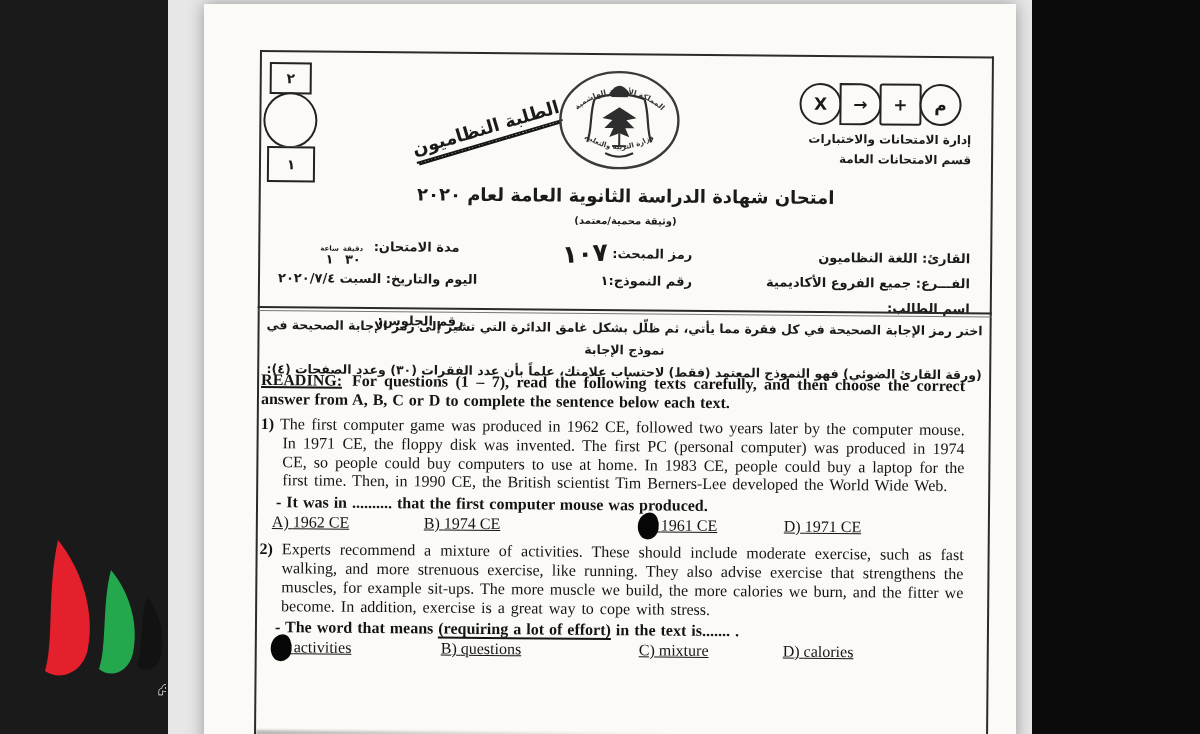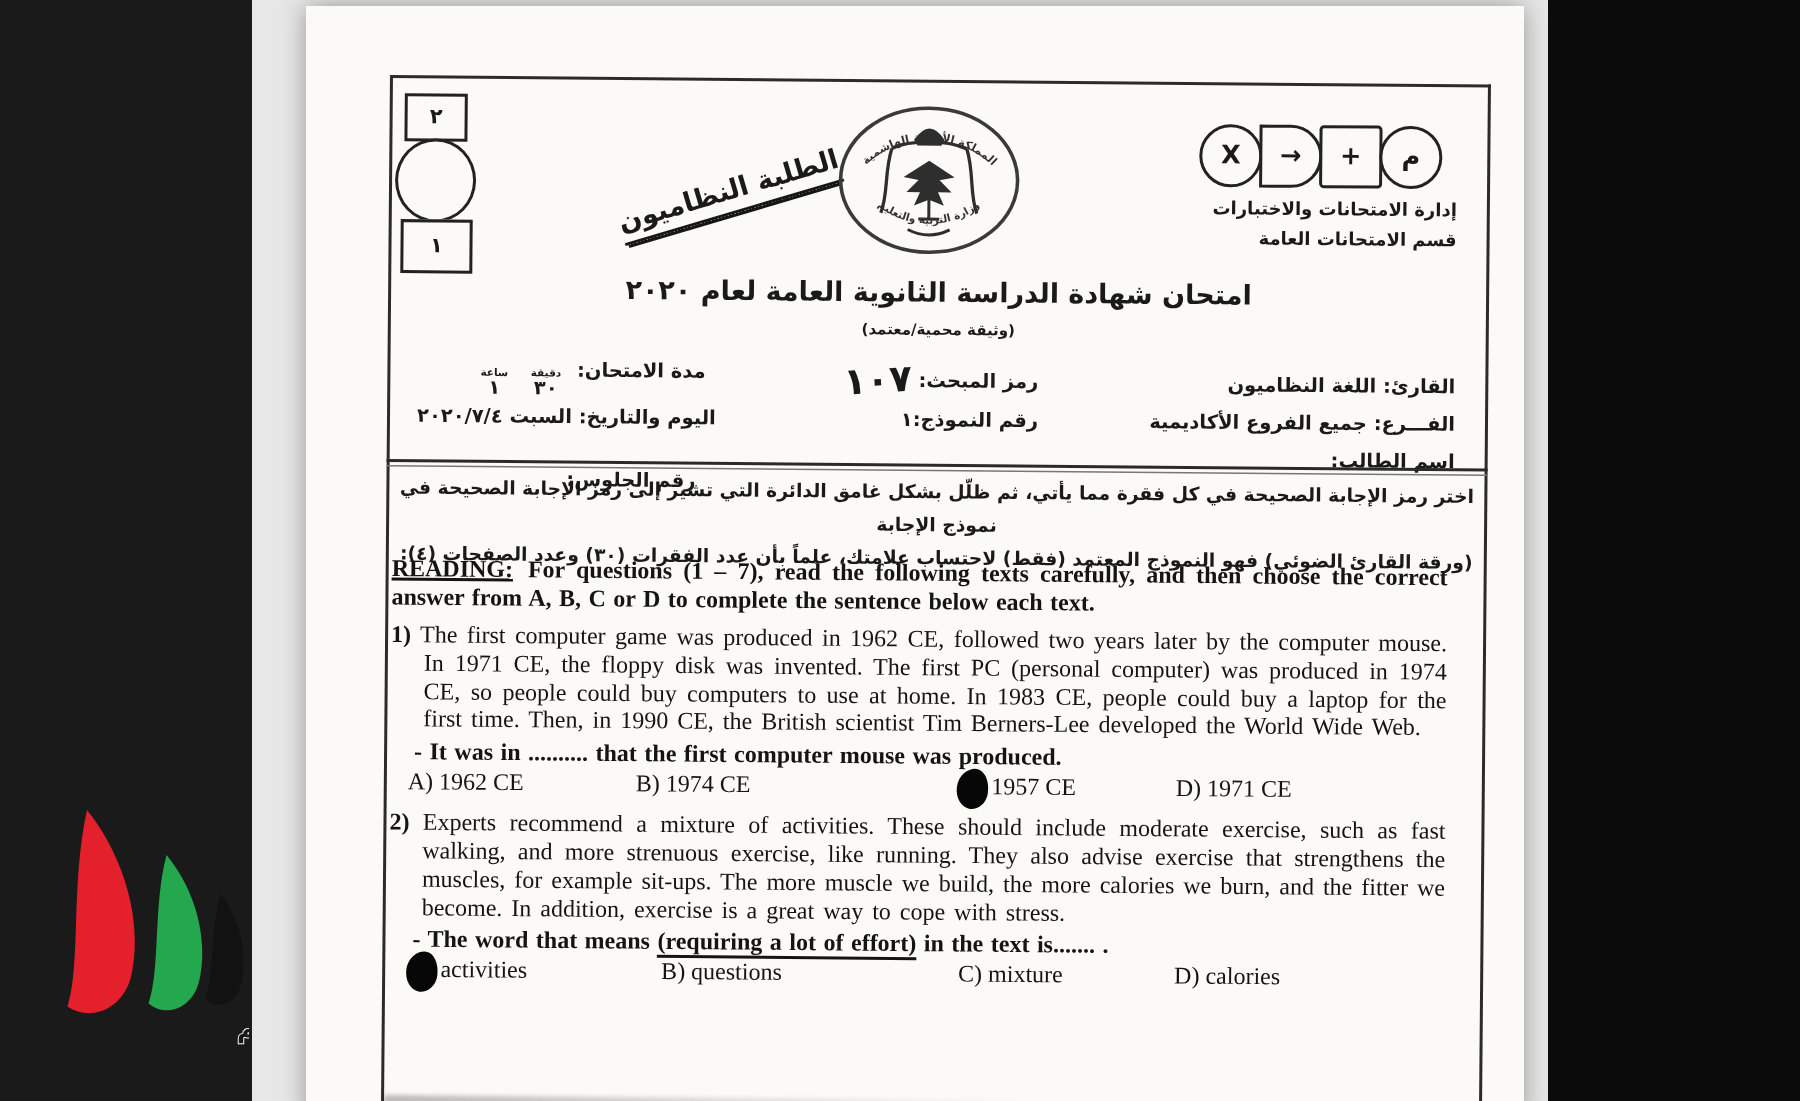--- a/index.html
+++ b/index.html
@@ -51,21 +51,21 @@
          font-weight:bold;font-size:10px;}
 
   .meta-right{position:absolute;right:20px;top:188px;direction:rtl;text-align:right;
          font-weight:bold;font-size:13px;line-height:25px;}
   .meta-left{position:absolute;left:18px;top:184px;width:414px;direction:rtl;
          font-weight:bold;font-size:13px;}
   .mrow{display:flex;justify-content:space-between;align-items:flex-end;margin-bottom:5px;}
   .mrow1{padding-left:42px;}
   .big107{font-size:25px;display:inline-block;transform:rotate(-4deg);letter-spacing:2px;
           font-weight:bold;vertical-align:-4px;}
-  .time{display:inline-flex;direction:ltr;gap:15px;vertical-align:baseline;margin-right:6px;}
+  .time{display:inline-flex;direction:ltr;gap:4px;vertical-align:baseline;margin-right:6px;}
   .tcol{display:flex;flex-direction:column;align-items:center;line-height:1;}
   .tword{font-size:7px;}
   .tnum{font-size:13px;font-weight:bold;}
   .seat{margin-right:228px;margin-top:22px;}
 
   .divider{position:absolute;left:-2px;right:-2px;top:254px;height:2px;
            border-top:2px solid #2a2a2a;border-bottom:1px solid #777;}
 
   .instr{position:absolute;left:4px;right:4px;top:262px;direction:rtl;text-align:center;
          font-weight:bold;font-size:12.5px;line-height:22px;}
@@ -74,21 +74,21 @@
   .english{position:absolute;left:2px;top:318px;width:704px;direction:ltr;
            font-family:"Liberation Serif",serif;font-size:16px;color:#141414;}
   .reading{font-weight:bold;line-height:19px;text-align:justify;word-spacing:1px;}
   .u-head{text-decoration:underline;text-decoration-thickness:2px;margin-right:10px;}
   .q{margin-top:7px;padding-left:22px;text-indent:-22px;text-align:justify;
      line-height:18.8px;word-spacing:2px;}
   .qnum{font-weight:bold;}
   .stem{font-weight:bold;padding-left:16px;line-height:19px;margin-top:2px;word-spacing:1px;}
   .stem .uline{border-bottom:2px solid #141414;}
   .opts{position:relative;height:21px;margin-top:2px;}
-  .opt{position:absolute;top:0;white-space:nowrap;}
+  .opt{position:absolute;top:0;white-space:nowrap;text-decoration:underline;}
   .blob{position:absolute;width:21px;height:27px;background:#070707;top:-4px;
         border-radius:55% 45% 50% 50%/50% 55% 45% 50%;transform:rotate(7deg);}
   .q2{margin-top:6px;}
   .smudge{position:absolute;left:0px;top:678px;width:440px;height:6px;
           background:linear-gradient(90deg,rgba(20,20,20,.28),rgba(20,20,20,.1) 65%,transparent);
           filter:blur(1.3px);}
 </style>
 </head>
 <body>
 
@@ -235,21 +235,21 @@
             <span>A)</span>
             <span>1962 CE</span>
           </span>
           <span class="opt" style="left:164px">
             <span>B)</span>
             <span>1974 CE</span>
           </span>
           <span class="opt" style="left:381px">
             <span class="blob" style="left:-3px"></span>
             <span style="visibility:hidden">C)</span>
-            <span>1957 CE</span>
+            <span>1961 CE</span>
           </span>
           <span class="opt" style="left:524px">
             <span>D)</span>
             <span>1971 CE</span>
           </span>
         </div>
 
         <div class="q q2">
           <span class="qnum">2)</span>
           <span>Experts recommend a mixture of activities. These should include moderate exercise, such as fast walking, and more strenuous exercise, like running.  They also advise exercise that strengthens the muscles, for example sit-ups. The more muscle we build, the more calories we burn, and the fitter we become.  In addition, exercise is a great way to cope with stress.</span>

